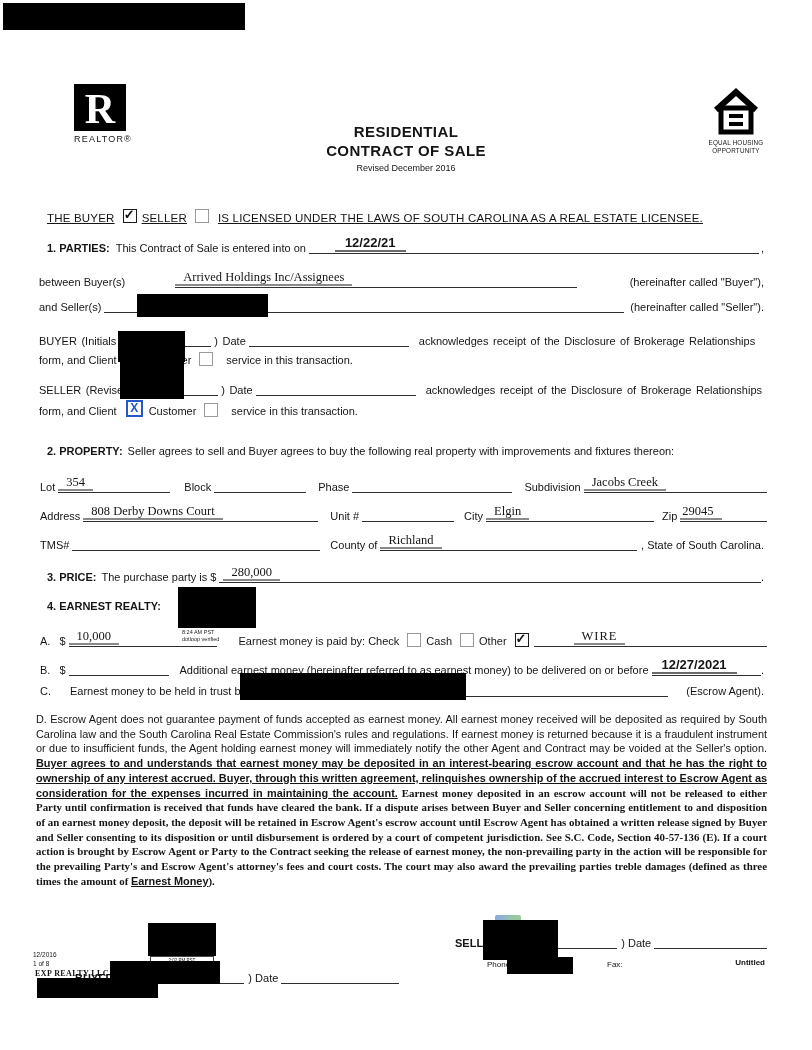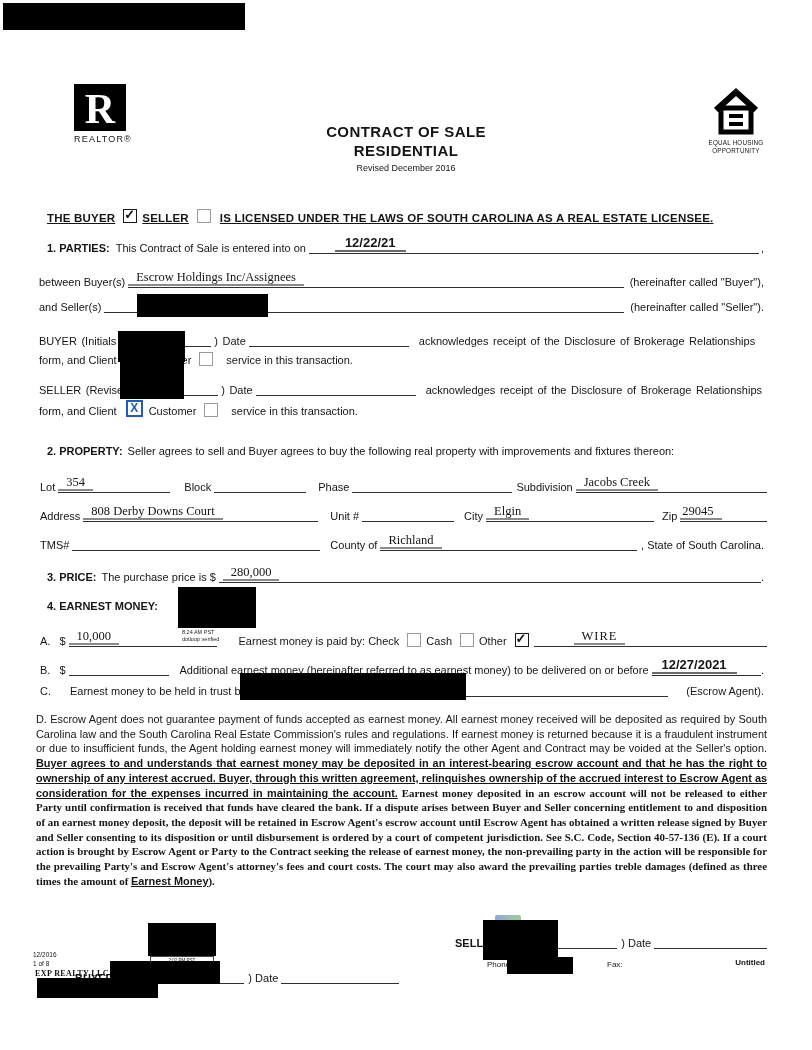--- a/index.html
+++ b/index.html
@@ -57,58 +57,58 @@
   <div class="redact" style="left:37px;top:978px;width:121px;height:20px;"></div>
   <div class="redact" style="left:507px;top:957px;width:66px;height:17px;"></div>
 
   <svg style="position:absolute;left:74px;top:84px;z-index:2;" width="52" height="47" viewBox="0 0 52 47">
     <rect x="0" y="0" width="52" height="47" fill="#000"></rect>
     <text x="26" y="39" font-family="Liberation Serif, serif" font-size="42" font-weight="bold" fill="#fff" text-anchor="middle">R</text>
   </svg>
   <div class="logo-lbl" style="left:63px;top:134px;width:80px;text-align:center;">REALTOR®</div>
 
   <div class="title-block">
+    <div class="title-main">RESIDENTIAL</div>
     <div class="title-main">CONTRACT OF SALE</div>
-    <div class="title-main">RESIDENTIAL</div>
     <div class="title-rev">Revised December 2016</div>
   </div>
 
   <svg style="position:absolute;left:708px;top:87px;z-index:2;" width="56" height="50" viewBox="0 0 56 50">
     <path d="M8 23 L28 5 L48 23" fill="none" stroke="#000" stroke-width="6"></path>
     <rect x="13" y="21" width="30" height="24" fill="none" stroke="#000" stroke-width="5"></rect>
     <rect x="21" y="27" width="14" height="4" fill="#000"></rect>
     <rect x="21" y="35" width="14" height="4" fill="#000"></rect>
   </svg>
   <div class="eho-lbl" style="left:698px;top:139px;width:76px;">
     <div>EQUAL HOUSING</div>
     <div>OPPORTUNITY</div>
   </div>
 
-  <div class="frow" style="left:47px;top:209px;font-size:11.5px;font-weight:700;letter-spacing:.2px;align-items:flex-end;">
+  <div class="frow" style="left:47px;top:209px;font-size:11.5px;font-weight:400;letter-spacing:.2px;align-items:flex-end;">
     <span class="ul lb">THE BUYER</span>
     <span class="cb dark" style="margin-bottom:1px;"></span>
     <span class="ul lb">SELLER</span>
     <span class="cb" style="margin-bottom:1px;"></span>
     <span class="ul lb" style="margin-left:4px;">IS LICENSED UNDER THE LAWS OF SOUTH CAROLINA AS A REAL ESTATE LICENSEE.</span>
   </div>
 
   <div class="frow" style="left:47px;right:45px;top:236px;">
     <span class="lb b">1.</span>
     <span class="lb b" style="margin-right:6px;">PARTIES:</span>
     <span class="lb">This Contract of Sale is entered into on</span>
     <span class="line grow">
         <span class="fill-date" style="margin-left:26px;">12/22/21</span>
       </span>
     <span class="lb" style="margin-left:2px;">,</span>
   </div>
 
-  <div class="frow" style="left:39px;right:45px;top:271px;">
+  <div class="frow" style="left:39px;right:45px;top:271px;gap:47px;">
     <span class="lb">between Buyer(s)</span>
     <span class="line grow">
-        <span class="fill">Escrow Holdings Inc/Assignees</span>
+        <span class="fill">Arrived Holdings Inc/Assignees</span>
       </span>
     <span class="lb" style="margin-left:6px;">(hereinafter called "Buyer"),</span>
   </div>
 
   <div class="frow" style="left:39px;right:45px;top:300px;">
     <span class="lb">and Seller(s)</span>
     <span class="line grow"></span>
     <span class="lb" style="margin-left:6px;">(hereinafter called "Seller").</span>
   </div>
 
@@ -151,21 +151,21 @@
 
   <div class="frow" style="left:40px;right:45px;top:476px;">
     <span class="lb">Lot</span>
     <span class="line" style="width:112px;">
         <span class="fill">354</span>
       </span>
     <span class="lb" style="margin-left:14px;">Block</span>
     <span class="line" style="width:92px;"></span>
     <span class="lb" style="margin-left:12px;">Phase</span>
     <span class="line" style="width:160px;"></span>
-    <span class="lb" style="margin-left:4px;">Subdivision</span>
+    <span class="lb" style="margin-left:12px;">Subdivision</span>
     <span class="line grow">
         <span class="fill">Jacobs Creek</span>
       </span>
   </div>
 
   <div class="frow" style="left:40px;right:45px;top:505px;">
     <span class="lb">Address</span>
     <span class="line" style="width:235px;">
         <span class="fill">808 Derby Downs Court</span>
       </span>
@@ -187,30 +187,30 @@
     <span class="lb" style="margin-left:10px;">County of</span>
     <span class="line grow">
         <span class="fill">Richland</span>
       </span>
     <span class="lb" style="margin-left:4px;">, State of South Carolina.</span>
   </div>
 
   <div class="frow" style="left:47px;right:45px;top:566px;">
     <span class="lb b">3.</span>
     <span class="lb b" style="margin-right:5px;">PRICE:</span>
-    <span class="lb">The purchase price is $</span>
+    <span class="lb">The purchase party is $</span>
     <span class="line grow">
         <span class="fill" style="margin-left:4px;">280,000</span>
       </span>
     <span class="lb">.</span>
   </div>
 
   <div class="frow" style="left:47px;top:600px;">
     <span class="lb b">4.</span>
-    <span class="lb b">EARNEST MONEY:</span>
+    <span class="lb b">EARNEST REALTY:</span>
   </div>
   <div class="tiny" style="left:182px;top:629px;">
     <div>8:24 AM PST</div>
     <div>dotloop verified</div>
   </div>
 
   <div class="frow" style="left:40px;right:45px;top:630px;">
     <span class="lb">A.</span>
     <span class="lb" style="margin-left:6px;">$</span>
     <span class="line" style="width:148px;">

